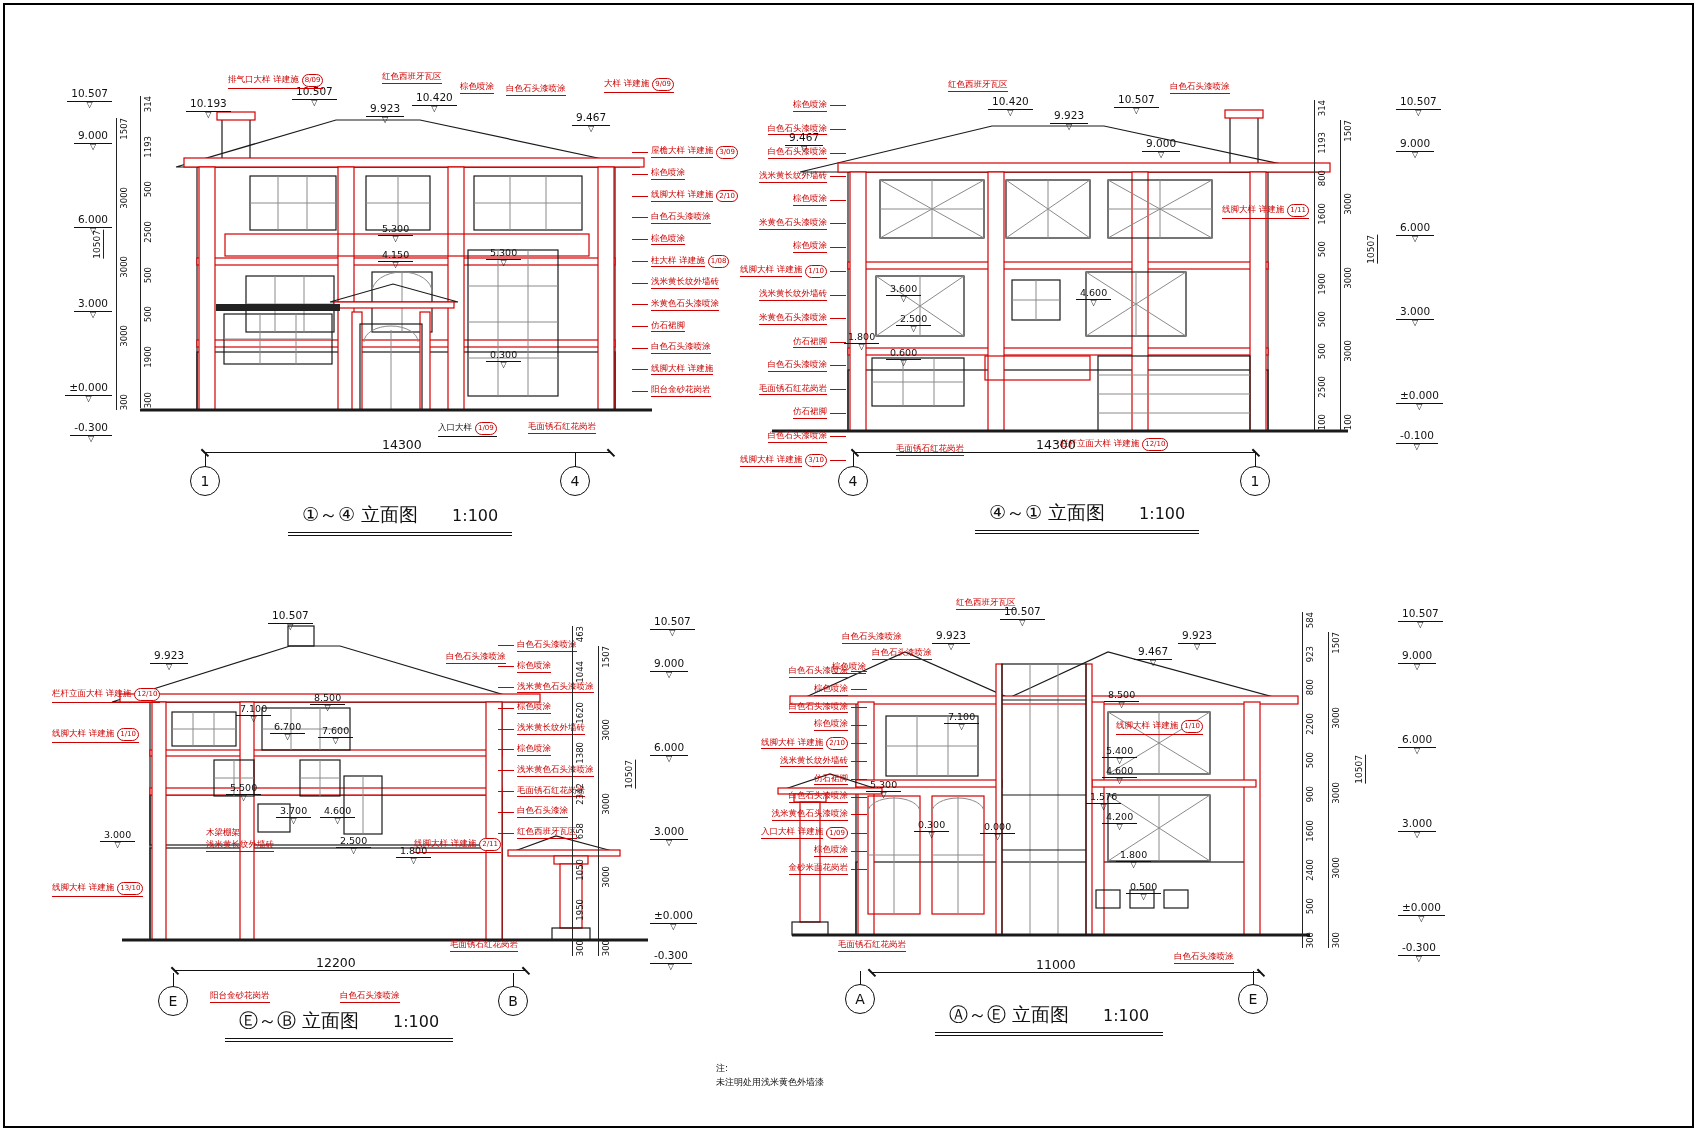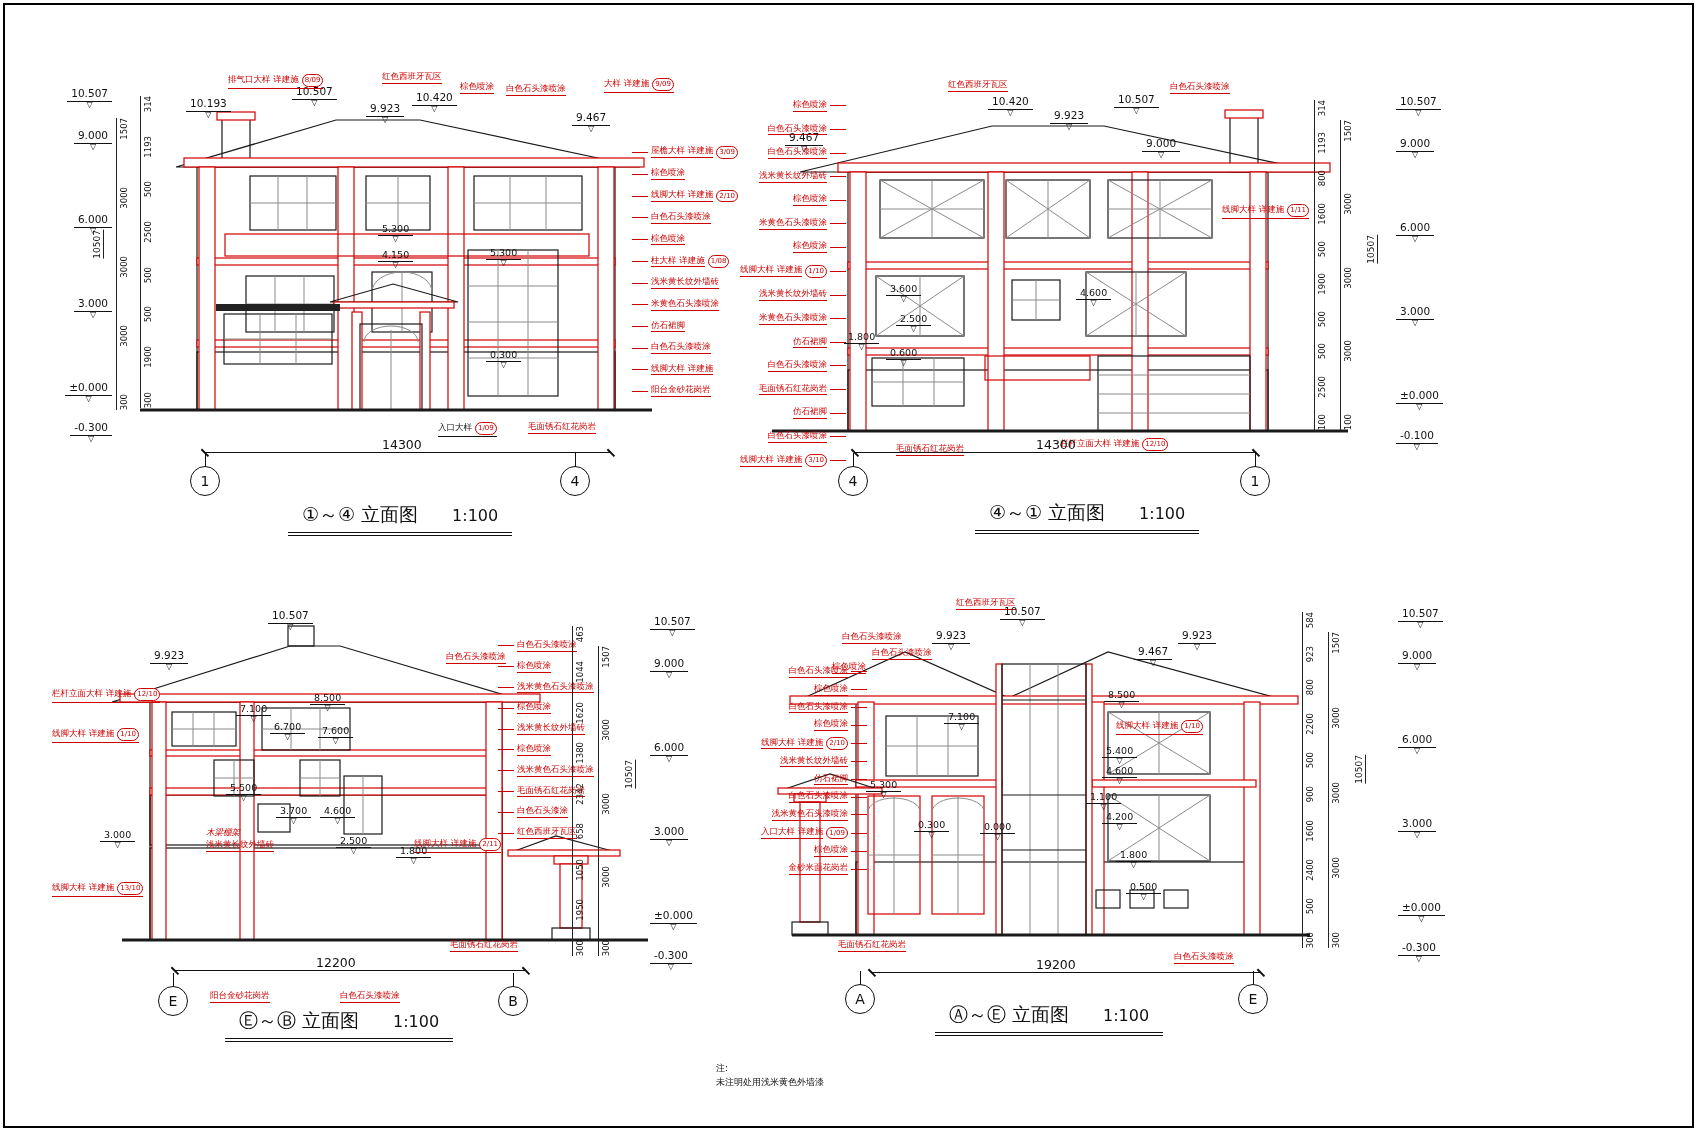--- a/index.html
+++ b/index.html
@@ -10,21 +10,21 @@
   .k{stroke:#1a1a1a;fill:none;stroke-width:1.2;}
   .kt{stroke:#1a1a1a;fill:none;stroke-width:3;}
   .gry{stroke:#8a8a8a;fill:none;stroke-width:1;}
   .rd{stroke:#d40000;fill:none;stroke-width:1.2;}
   .rdf{stroke:#d40000;fill:#fff;stroke-width:1.2;}
   .blk7{fill:#222;}
   
   .note{position:absolute;color:#cc0000;font-size:8.5px;line-height:1.15;white-space:nowrap;
         border-bottom:1px solid #cc0000;padding-bottom:1px;display:flex;align-items:center;gap:3px;}
   .note.blk{color:#111;border-bottom-color:#111;}
-  .note.nol{border-bottom:none;font-style:italic;}
+  .note.nol{border-bottom:none;}
   .ref{display:inline-block;min-width:15px;padding:0 2px;border:1px solid #cc0000;border-radius:9px;
        color:#cc0000;font-size:7px;text-align:center;line-height:1.5;background:#fff;}
   .ref:empty{display:none;}
   .ncol{position:absolute;display:flex;flex-direction:column;justify-content:space-between;}
   .ncol .note{position:static;border-bottom:none;}
   .ncol .nt{border-bottom:1px solid #cc0000;padding-bottom:1px;}
   .ncol.rside .note::before{content:"";width:16px;border-top:1px solid #cc0000;}
   .ncol.lside .note{justify-content:flex-end;}
   .ncol.lside .note::after{content:"";width:16px;border-top:1px solid #cc0000;}
   
@@ -847,21 +847,21 @@
     </div>
 <div class="lvl" style="left:866px;top:780px;font-size:9.5px">
       <span class="v">5.300</span>
       <span class="tri">▽</span>
     </div>
 <div class="lvl" style="left:1116px;top:850px;font-size:9.5px">
       <span class="v">1.800</span>
       <span class="tri">▽</span>
     </div>
 <div class="lvl" style="left:1086px;top:792px;font-size:9.5px">
-      <span class="v">1.100</span>
+      <span class="v">1.576</span>
       <span class="tri">▽</span>
     </div>
 <div class="lvl" style="left:914px;top:820px;font-size:9.5px">
       <span class="v">0.300</span>
       <span class="tri">▽</span>
     </div>
 <div class="lvl" style="left:980px;top:822px;font-size:9.5px">
       <span class="v">0.000</span>
       <span class="tri">▽</span>
     </div>
@@ -869,21 +869,21 @@
       <span class="v">0.500</span>
       <span class="tri">▽</span>
     </div>
 <div class="note" style="left:838px;top:940px">
       <span>毛面锈石红花岗岩</span>
     </div>
 <div class="note" style="left:1174px;top:952px">
       <span>白色石头漆喷涂</span>
     </div>
 <div class="wdim" style="left:872px;top:972px;width:388px"></div>
-<div class="wdimtxt" style="left:1036px;top:957px">19200</div>
+<div class="wdimtxt" style="left:1036px;top:957px">11000</div>
 <div class="bub" style="left:845px;top:984px">A</div>
 <div class="bub" style="left:1238px;top:984px">E</div>
 <div class="vtitle" style="left:935px;top:1002px">
   <span>Ⓐ～Ⓔ 立面图</span>
       <span class="sc">1:100</span>
 </div>
 <div class="dimcol" style="left:1302px;top:612px;height:336px">
 
 <span>584</span>
       <span>923</span>

